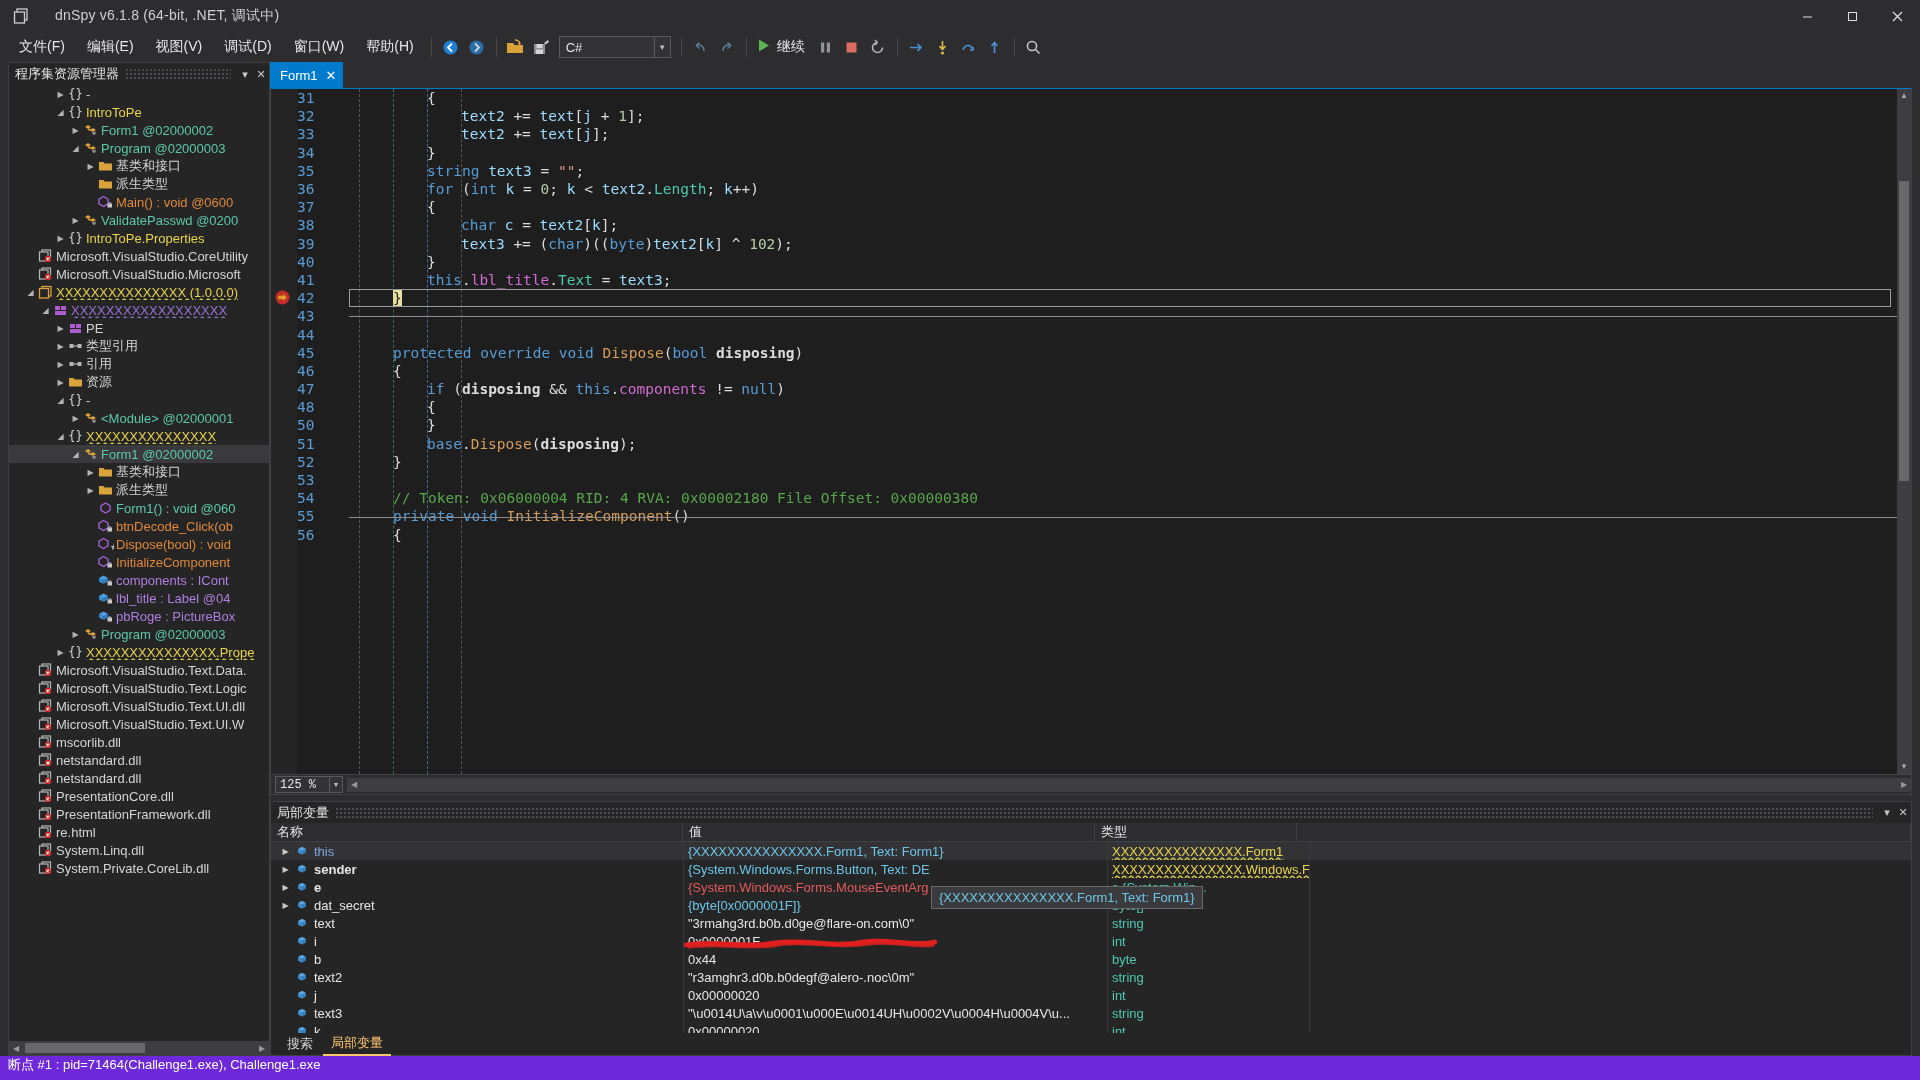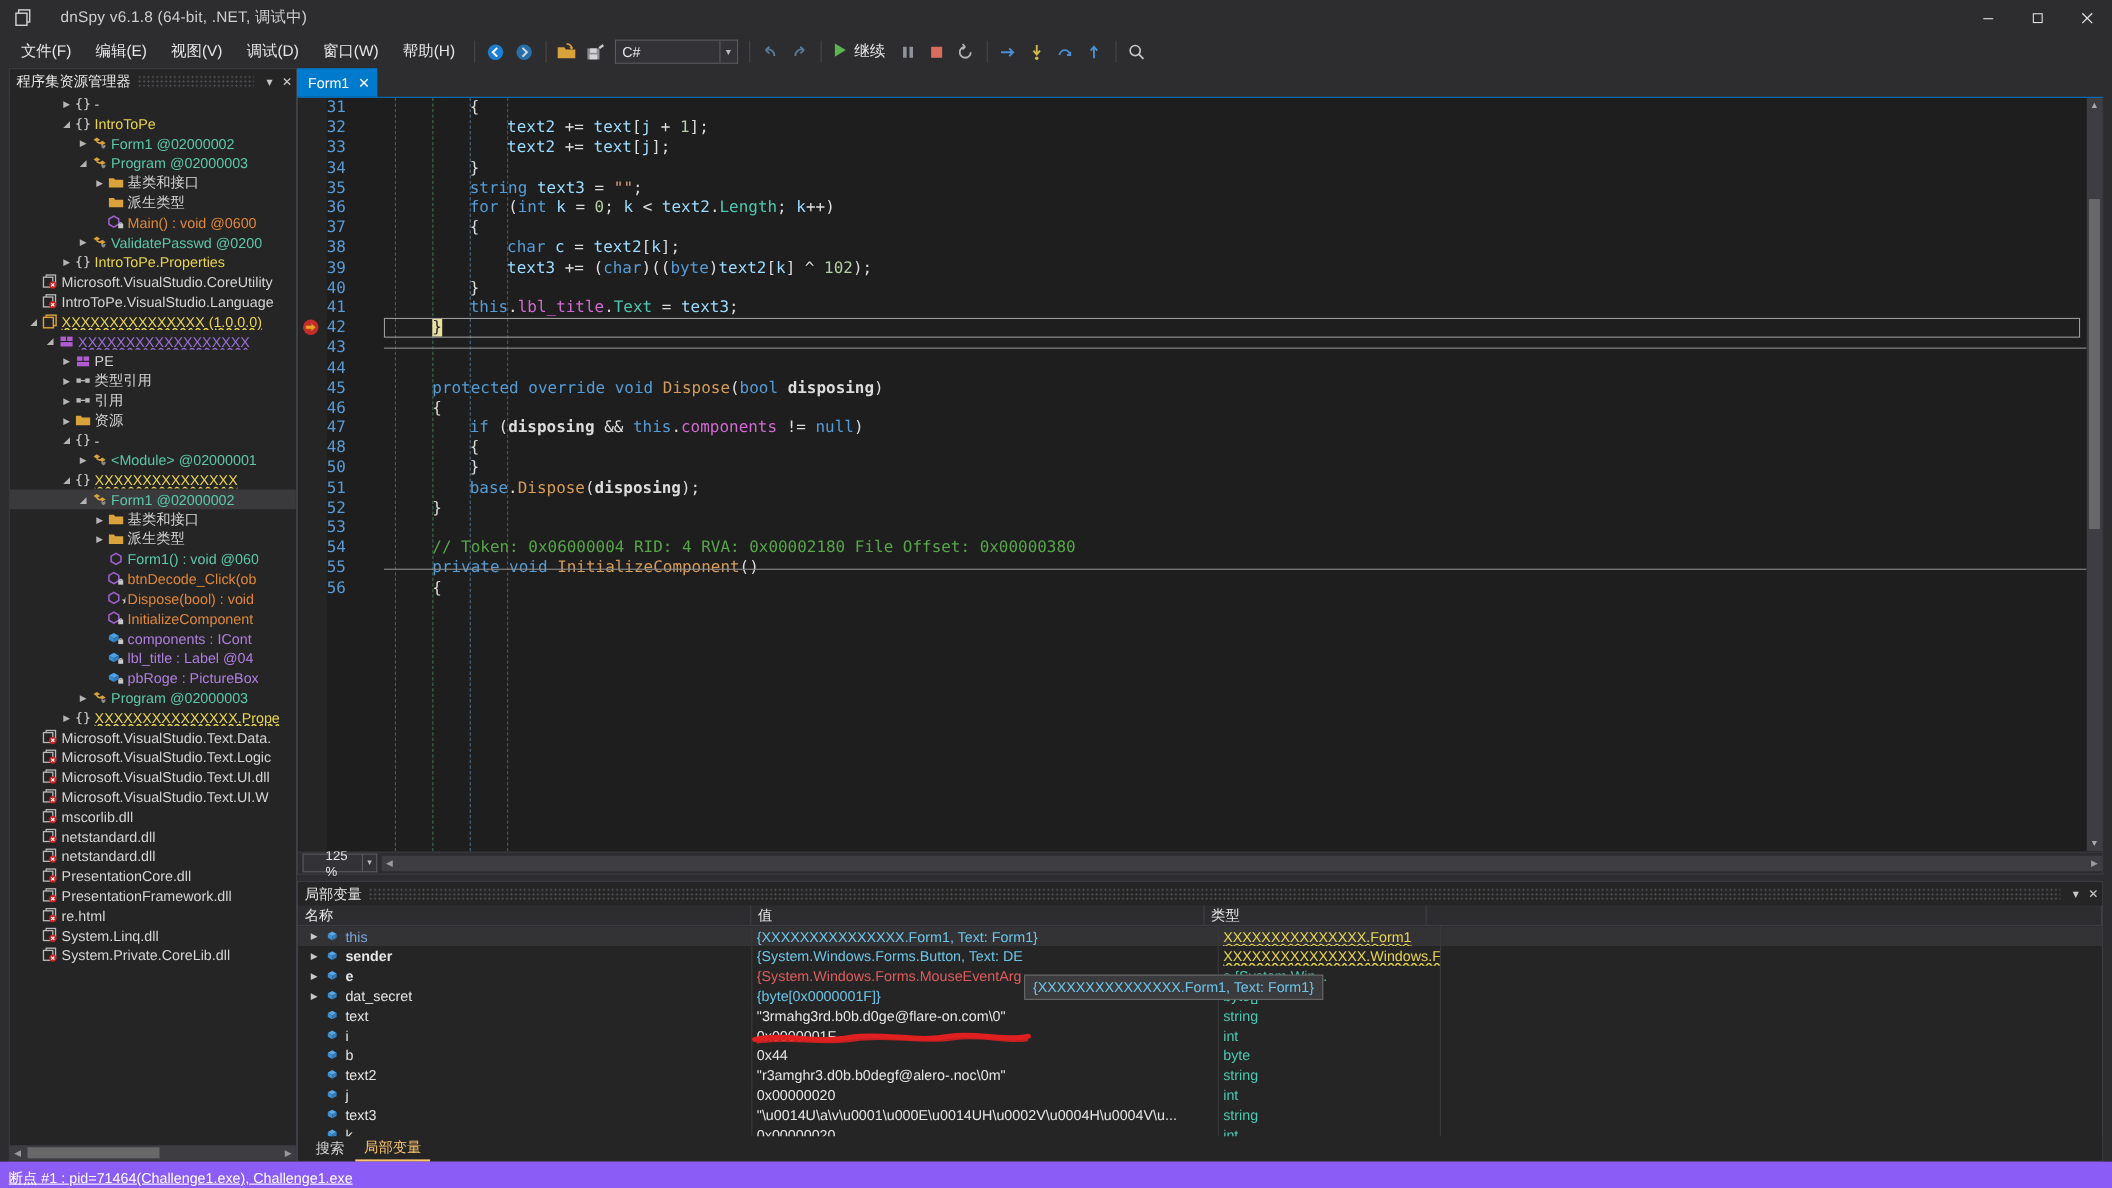--- a/index.html
+++ b/index.html
@@ -95,21 +95,21 @@
   .k-white { color:#dcdcdc; }
   .k-bold { font-weight:bold; color:#dcdcdc; }
   .indentguide { position:absolute; top:0; bottom:0; width:0; border-left:1px dashed #555; }
   .vsep { position:absolute; left:0; right:0; height:1px; background:#8c8c8c; }
 
   .vscroll-ed { width:14px; flex:0 0 14px; background:#3e3e42; position:relative; }
   .vscroll-ed .up, .vscroll-ed .dn { height:14px; text-align:center; color:#aaa; font-size:8px; line-height:14px;}
   .vscroll-ed .thumb { position:absolute; left:2px; right:2px; background:#686868; }
 
   .edfooter { height:20px; flex:0 0 20px; display:flex; align-items:center; background:#2d2d30; border-top:1px solid #3f3f46; }
-  .zoombox { width:55px; height:17px; background:#333337; border:1px solid #5a5a5c; display:flex; align-items:center; font-size:12px; color:#e6e6e6; padding-left:20px; margin-left:4px;}
+  .zoombox { width:55px; height:17px; background:#333337; border:1px solid #5a5a5c; display:flex; align-items:center; font-size:12px; color:#e6e6e6; padding-left:4px; margin-left:4px;font-family:Liberation Mono, monospace;}
   .zoomarrow { width:13px; height:17px; border:1px solid #5a5a5c; border-left:none; background:#333337; display:flex;align-items:center;justify-content:center;font-size:7px;color:#bdbdbd;}
   .edfooter .hs { flex:1 1 auto; height:14px; background:#3e3e42; margin-left:4px; display:flex; align-items:center; justify-content:space-between;}
   .edfooter .hs span { width:14px; text-align:center; color:#9a9a9a; font-size:8px;}
 
   
   .locals { flex: 0 0 255px; display:flex; flex-direction:column; border:1px solid #3f3f46; margin-top:6px; background:#252526; min-height:0;}
   .locals .panel-header { height:22px; }
   .grid-head { height:19px; display:flex; background:#2d2d30; border-bottom:1px solid #3f3f46; font-size:13px; color:#e6e6e6;}
   .grid-head div { display:flex; align-items:center; padding-left:6px; border-right:1px solid #3f3f46; }
   .col-name { width:412px; flex:0 0 412px; }
@@ -139,21 +139,21 @@
     position:absolute; background:#3b3b3d; border:1px solid #6a6a6a; color:#6cc5e8;
     font-size:13px; padding:3px 7px; white-space:nowrap; z-index:40;
   }
   .redscribble { position:absolute; z-index:35; }
 
   .localsfooter { height:22px; flex:0 0 22px; display:flex; align-items:center; gap:2px; background:#252526; padding-left:8px; }
   .lf-tab { font-size:13px; padding:2px 8px; color:#d4d4d4; cursor:default;}
   .lf-tab.active { color:#ffc66d; border-bottom:2px solid #ffc66d; }
 
   
-  .statusbar { height:24px; flex:0 0 24px; background:#8b5cf6; display:flex; align-items:flex-end; padding-left:8px; font-size:13px; color:#fff;text-decoration:underline; }
+  .statusbar { height:24px; flex:0 0 24px; background:#6d28d9; display:flex; align-items:flex-start; padding-left:8px; font-size:13px; color:#fff; }
 </style>
 </head>
 <body>
 
 <div class="app">
 
   <div class="titlebar">
     <div class="tb-icon">
       <svg width="17" height="17" viewBox="0 0 17 17">
         <rect x="4" y="1" width="10" height="11" fill="none" stroke="#cfcfcf" stroke-width="1.3"></rect>
@@ -429,21 +429,21 @@
             <span style="width: 15px; flex: 0 0 15px;"></span>
             <span class="tw"></span>
             <span class="ticon">
               <svg width="15" height="14" viewBox="0 0 15 14">
                 <rect x="4" y="1" width="8.5" height="9" fill="none" stroke="#b8b8b8" stroke-width="1.2"></rect>
                 <rect x="1.5" y="3" width="8.5" height="9" fill="#252526" stroke="#b8b8b8" stroke-width="1.2"></rect>
                 <circle cx="10" cy="10" r="3.3" fill="#cc2222"></circle>
                 <path d="M8.6,8.6 L11.4,11.4 M11.4,8.6 L8.6,11.4" stroke="#fff" stroke-width="1.1"></path>
               </svg>
             </span>
-            <span class="tlabel c-white">IntroToPe.VisualStudio.Language</span>
+            <span class="tlabel c-white">Microsoft.VisualStudio.Microsoft</span>
           </div>
           <div class="trow">
             <span style="width: 15px; flex: 0 0 15px;"></span>
             <span class="tw">◢</span>
             <span class="ticon">
               <svg width="15" height="14" viewBox="0 0 15 14">
                 <rect x="4" y="1.5" width="9" height="9.5" fill="none" stroke="#d9a23a" stroke-width="1.3"></rect>
                 <rect x="1.5" y="3.5" width="9" height="9.5" fill="#252526" stroke="#d9a23a" stroke-width="1.3"></rect>
               </svg>
             </span>

